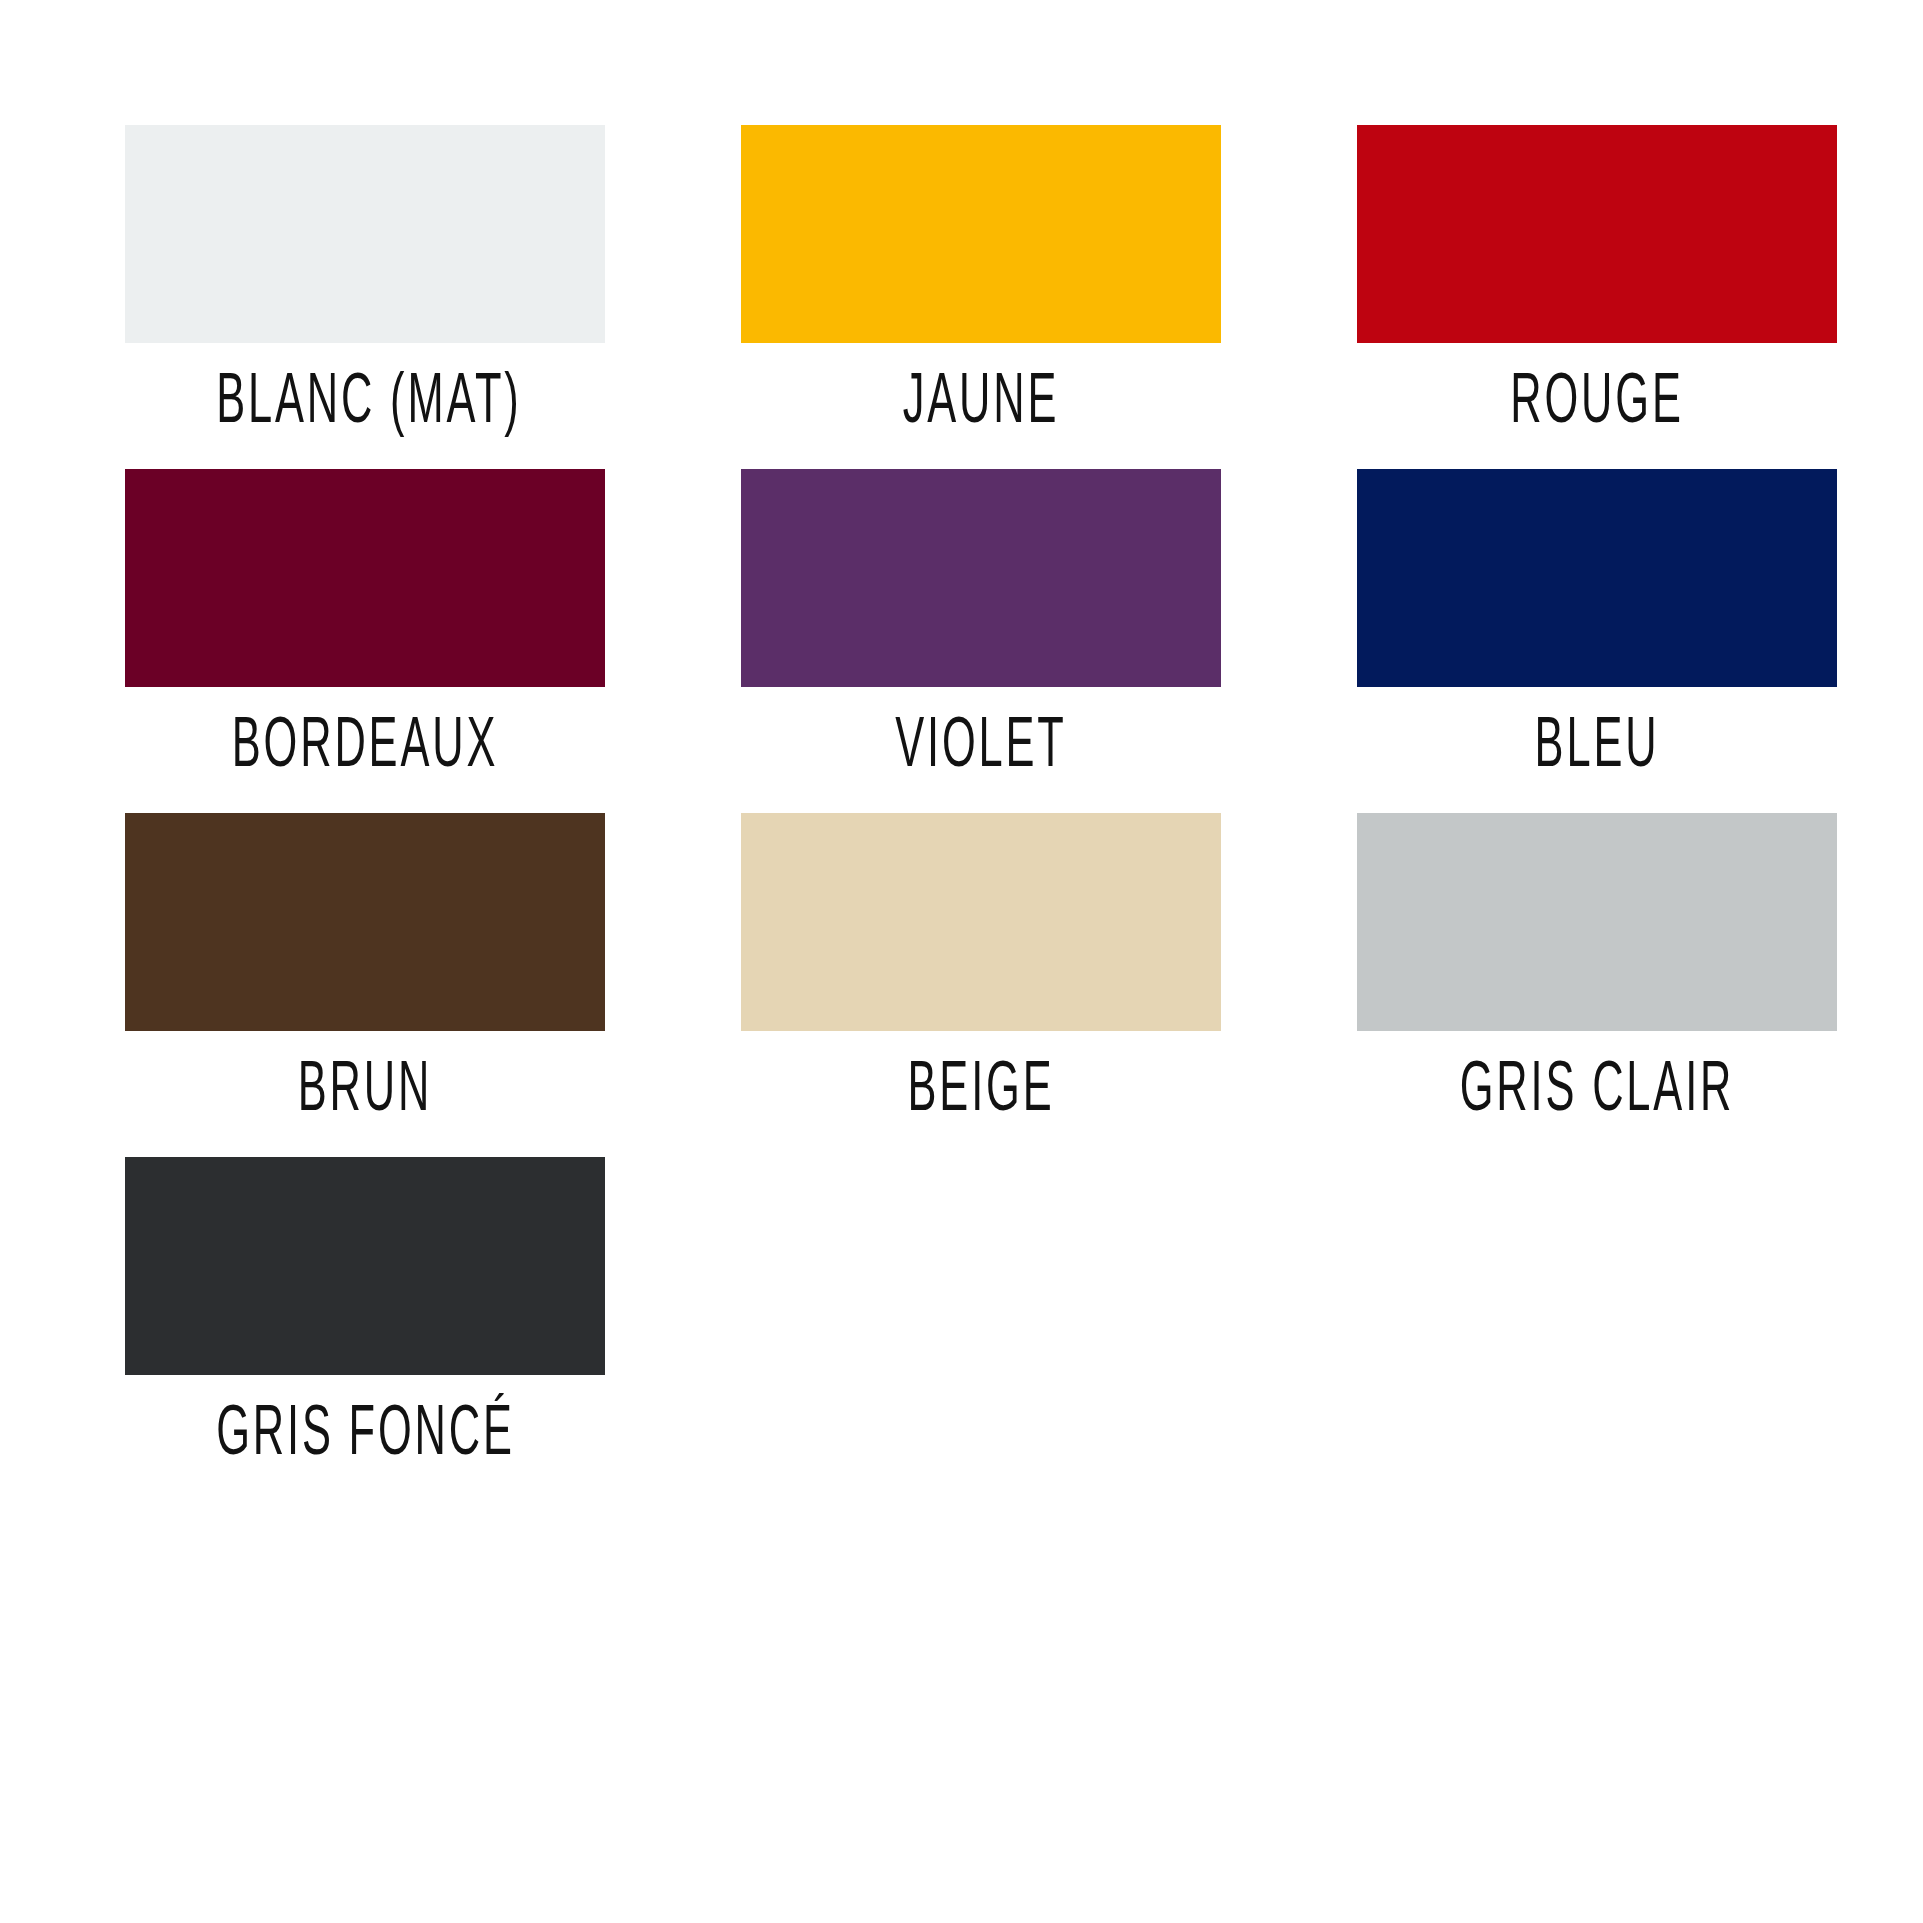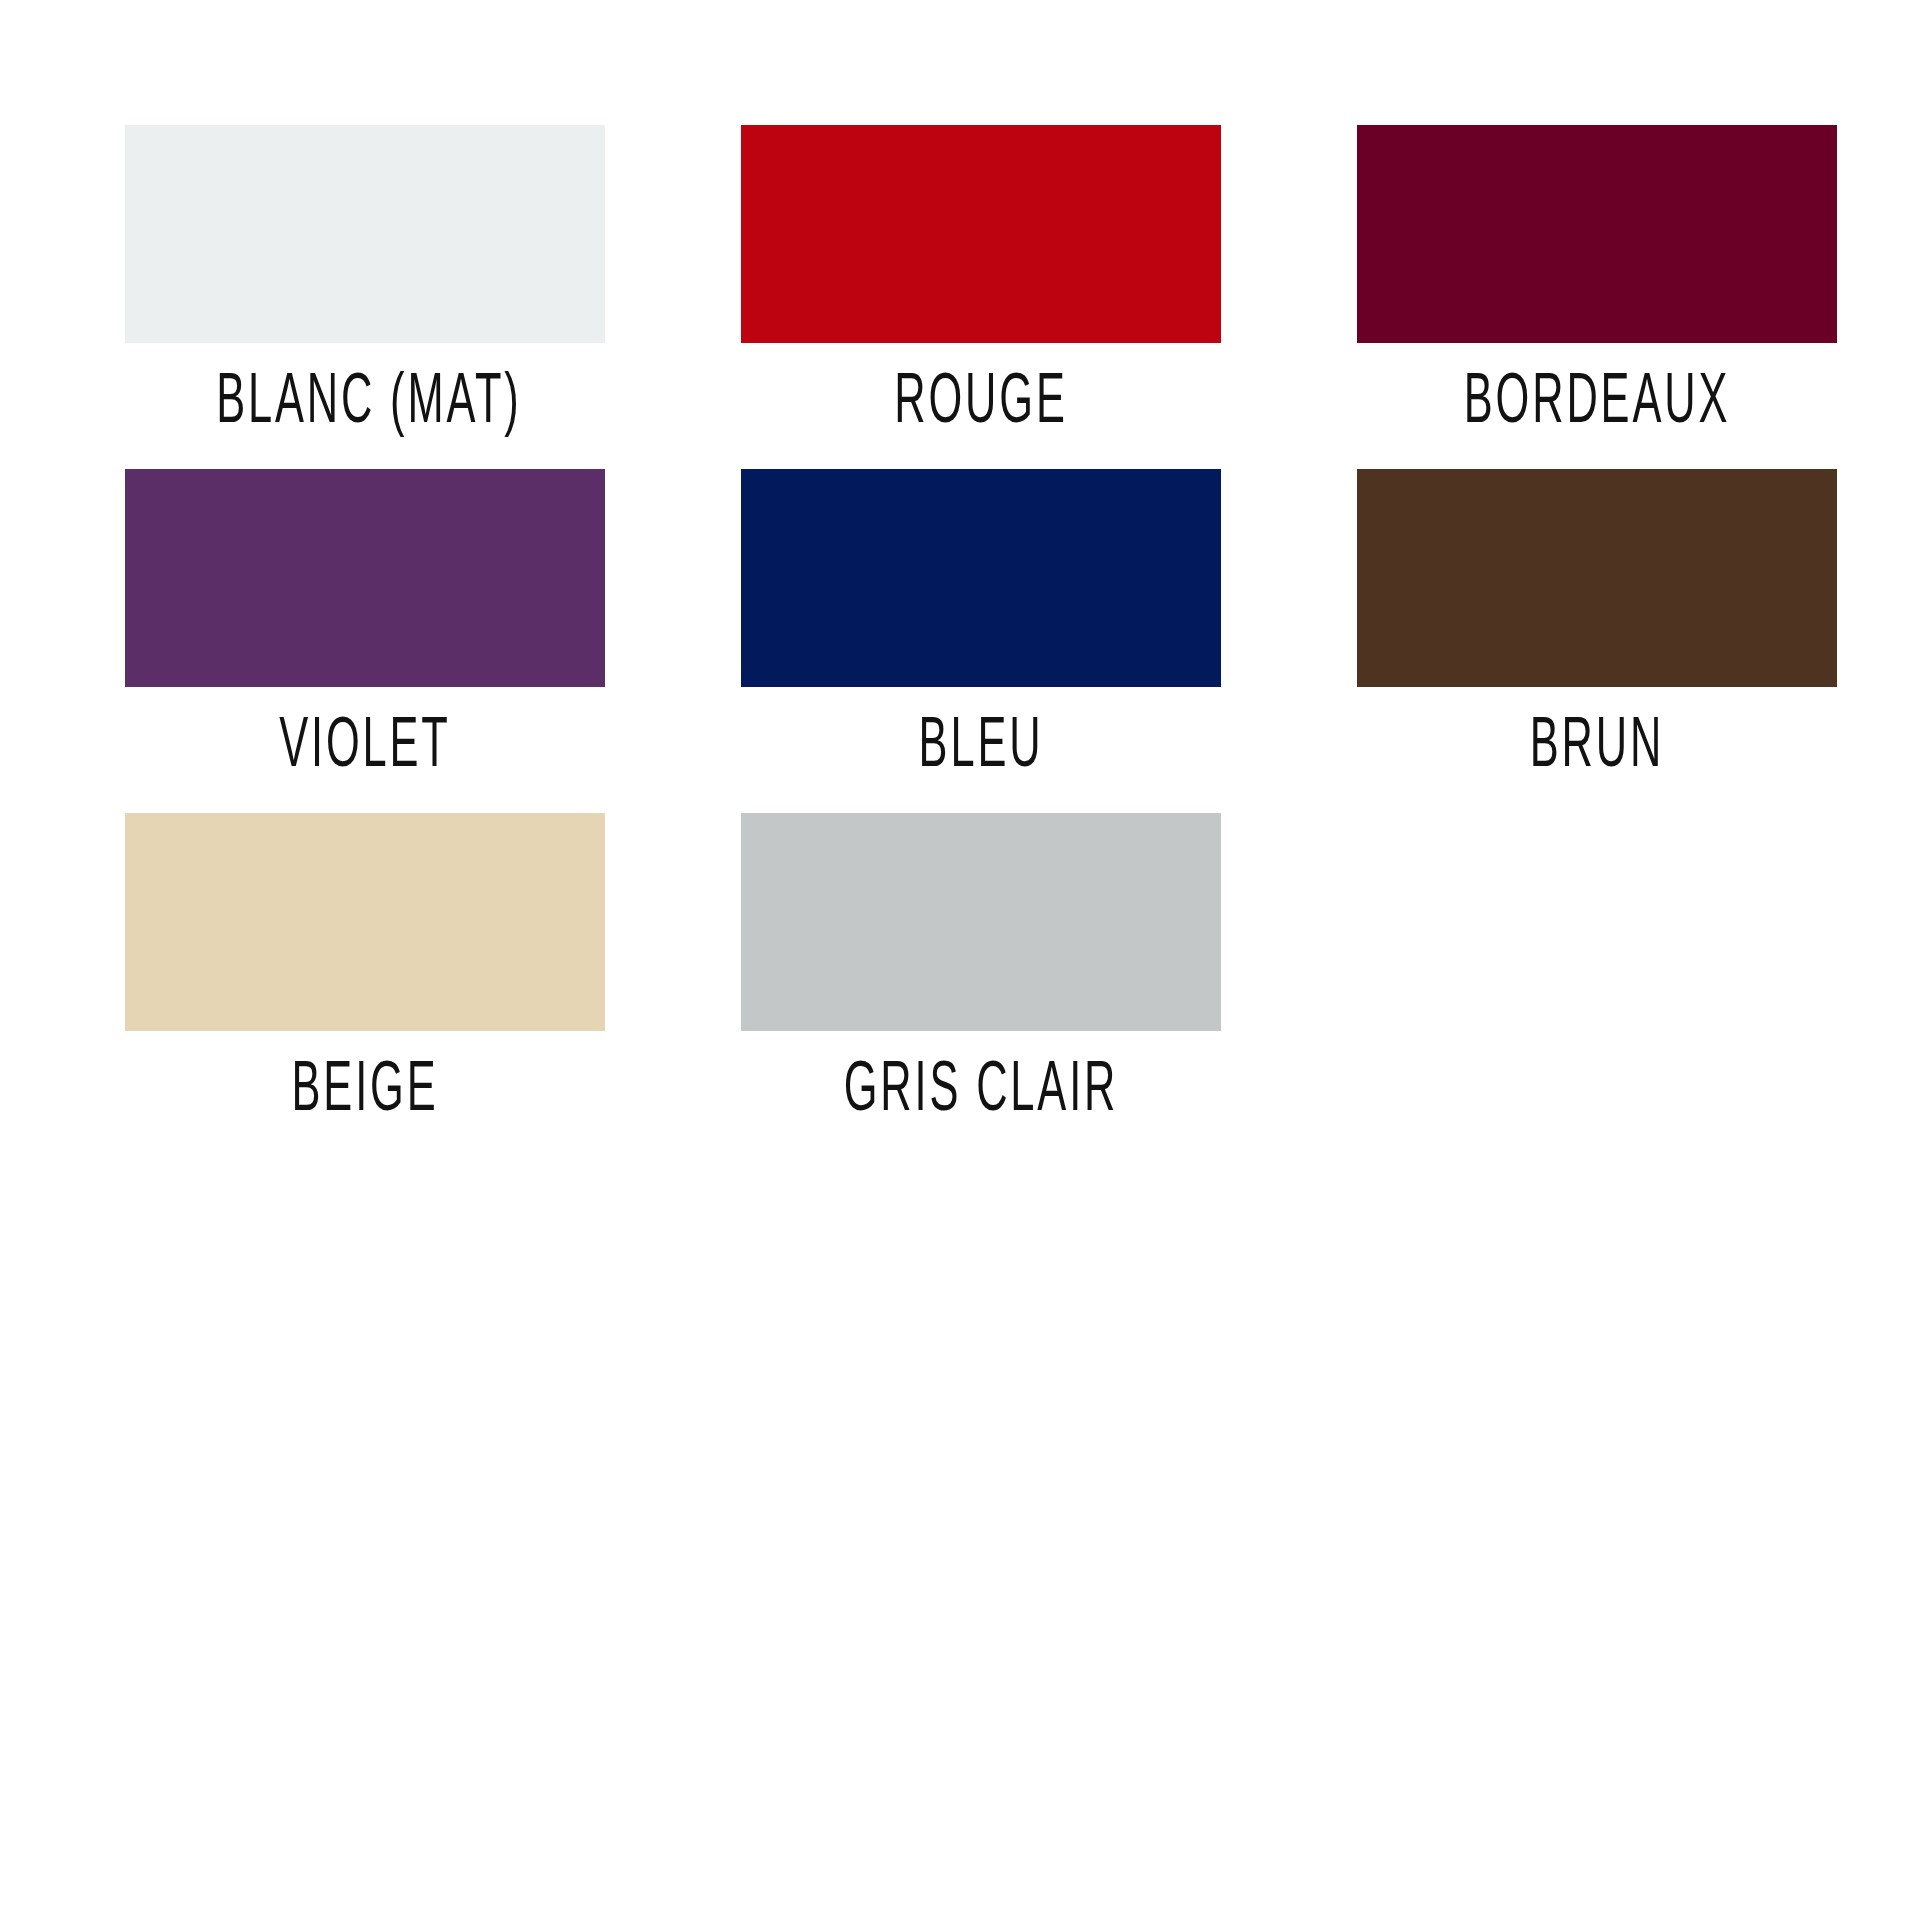--- a/index.html
+++ b/index.html
@@ -68,20 +68,24 @@
 </head>
 <body style="background: rgb(255, 255, 255);">
 
 <div id="swatch-board">
   <div class="swatch-grid">
       <div class="swatch-cell">
         <div class="swatch-chip" style="background-color: rgb(236, 239, 240);"></div>
         <span class="swatch-label">BLANC (MAT)</span>
       </div>
       <div class="swatch-cell">
+        <div class="swatch-chip" style="background-color: rgb(251, 185, 0);"></div>
+        <span class="swatch-label">JAUNE</span>
+      </div>
+      <div class="swatch-cell">
         <div class="swatch-chip" style="background-color: rgb(190, 3, 16);"></div>
         <span class="swatch-label">ROUGE</span>
       </div>
       <div class="swatch-cell">
         <div class="swatch-chip" style="background-color: rgb(107, 0, 38);"></div>
         <span class="swatch-label">BORDEAUX</span>
       </div>
       <div class="swatch-cell">
         <div class="swatch-chip" style="background-color: rgb(91, 46, 104);"></div>
         <span class="swatch-label">VIOLET</span>
@@ -95,15 +99,19 @@
         <span class="swatch-label">BRUN</span>
       </div>
       <div class="swatch-cell">
         <div class="swatch-chip" style="background-color: rgb(229, 213, 180);"></div>
         <span class="swatch-label">BEIGE</span>
       </div>
       <div class="swatch-cell">
         <div class="swatch-chip" style="background-color: rgb(195, 199, 200);"></div>
         <span class="swatch-label">GRIS CLAIR</span>
       </div>
+      <div class="swatch-cell">
+        <div class="swatch-chip" style="background-color: rgb(44, 46, 48);"></div>
+        <span class="swatch-label">GRIS FONCÉ</span>
+      </div>
     </div>
 </div>
 
 
 </body></html>

